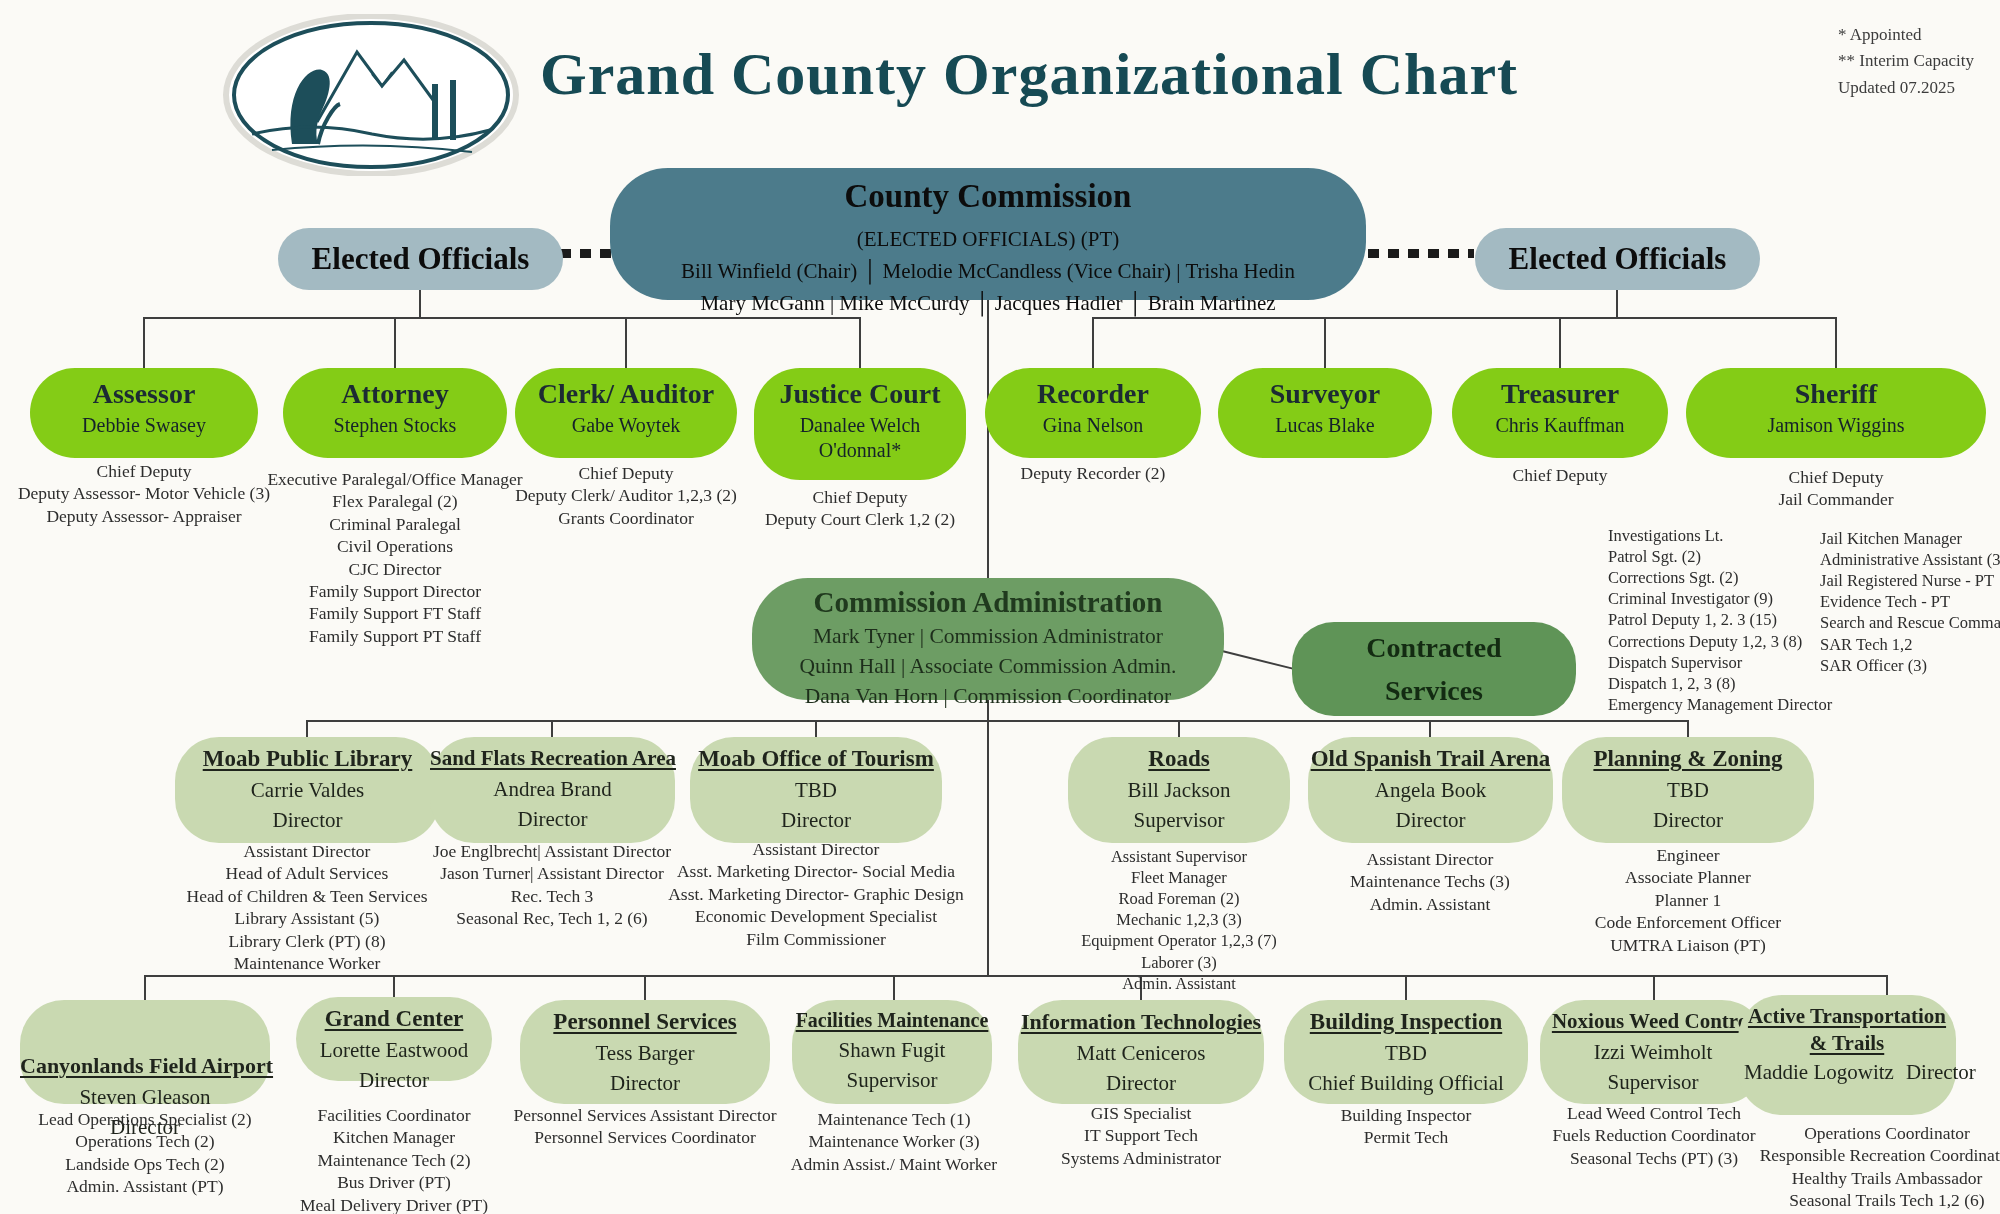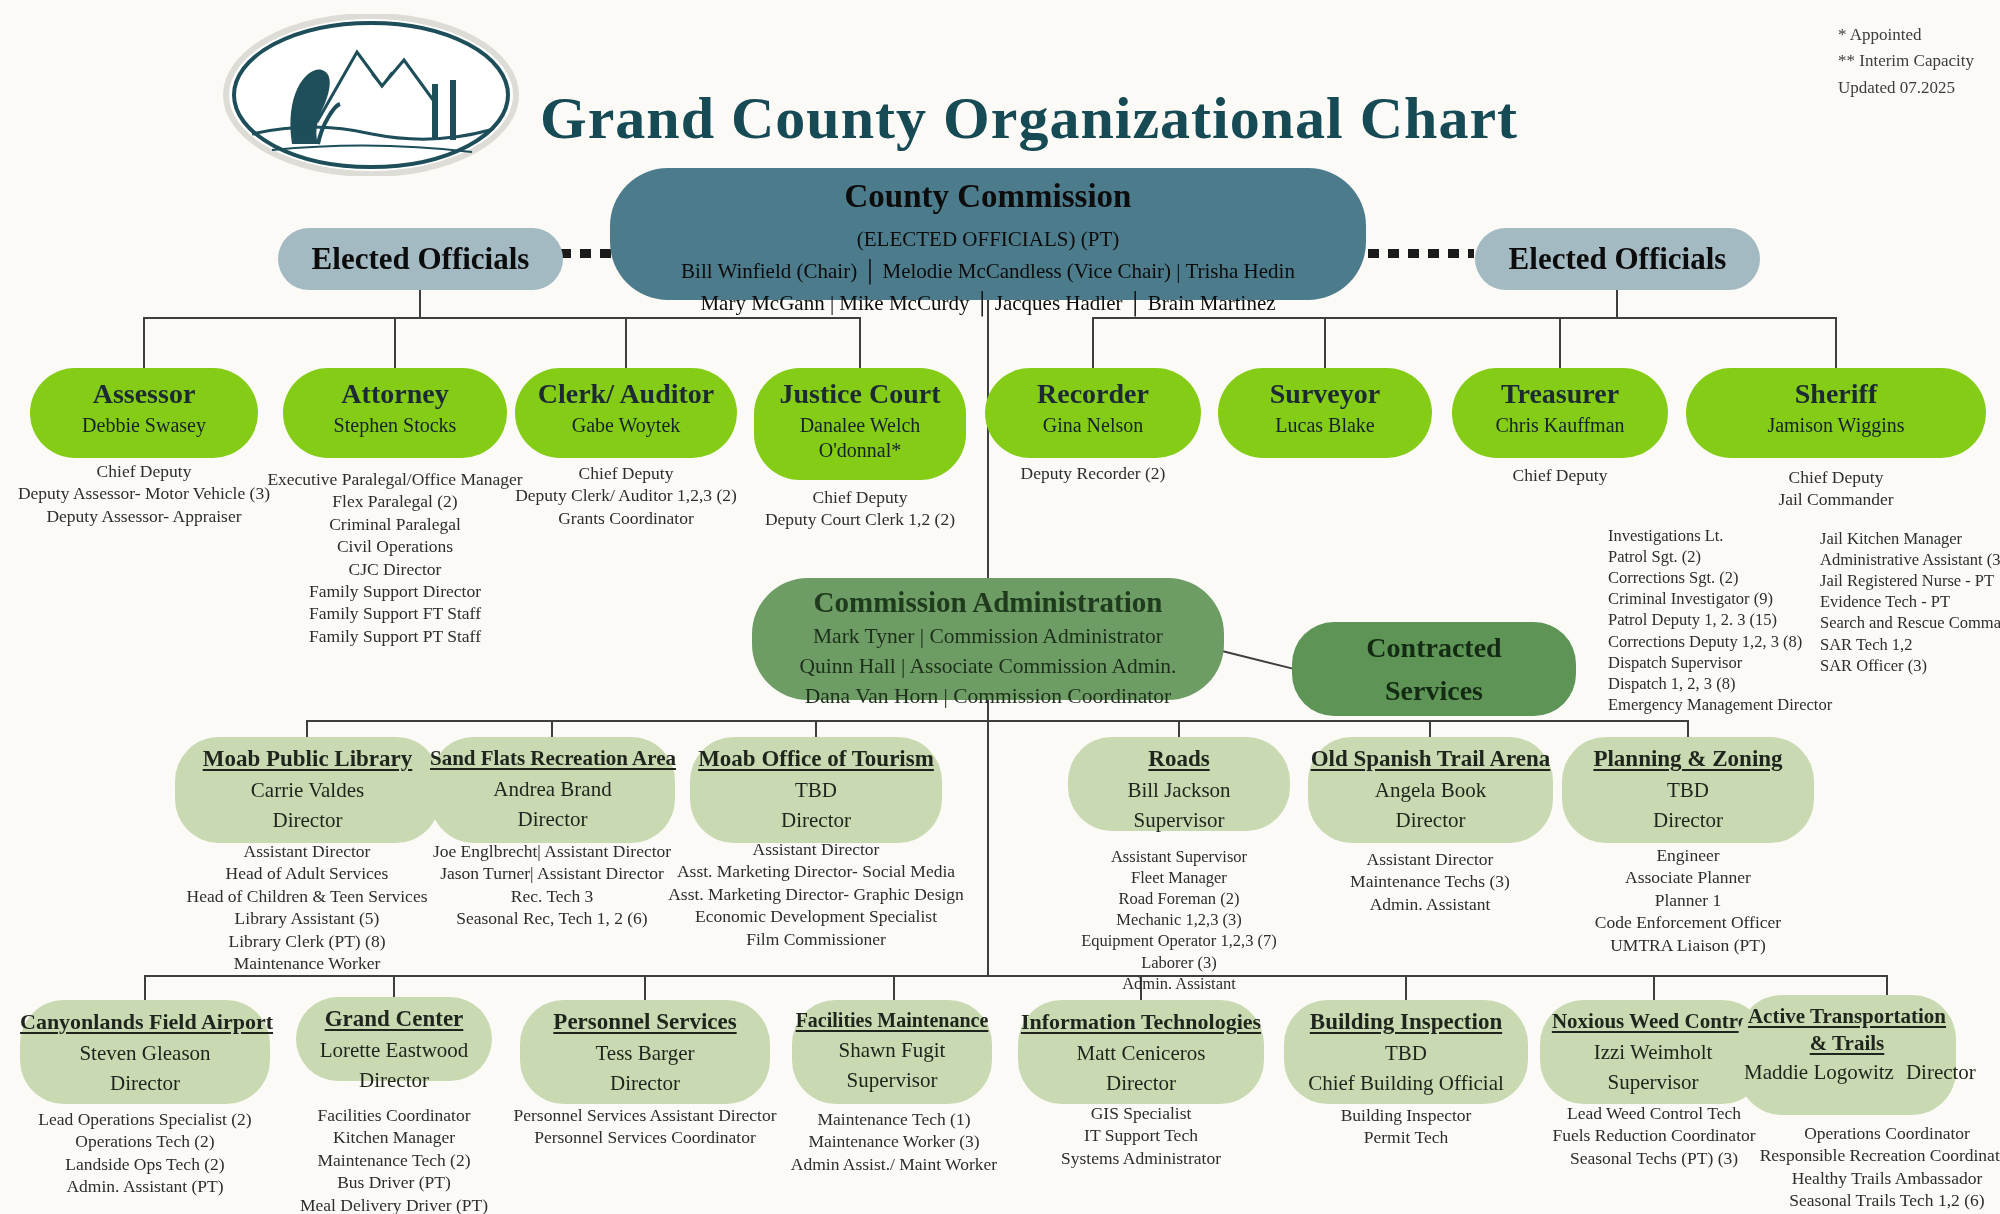--- a/index.html
+++ b/index.html
@@ -3,21 +3,21 @@
 <meta charset="utf-8">
 <style>
   html,body{margin:0;padding:0;background:#fbfaf6;}
   #canvas{position:relative;width:2000px;height:1214px;background:#fbfaf6;overflow:hidden;
           font-family:"Liberation Serif","DejaVu Serif",serif;color:#111;}
   .line{position:absolute;background:#3e3e3e;}
   .dotline{position:absolute;height:9px;
            background:repeating-linear-gradient(90deg,#1b1b1b 0 11px,transparent 11px 20px);}
   .diag{position:absolute;height:2px;background:#3e3e3e;transform-origin:left center;}
   .node{position:absolute;box-sizing:border-box;text-align:center;}
-  .page-title{position:absolute;font-size:60px;font-weight:bold;color:#164a54;letter-spacing:1px;white-space:nowrap;margin-top:44px;}
+  .page-title{position:absolute;font-size:60px;font-weight:bold;color:#164a54;letter-spacing:1px;white-space:nowrap;}
   .notes{position:absolute;font-size:17px;line-height:1.55;color:#3c3c3c;text-align:left;}
   .commission{background:#4c7b8b;border-radius:58px;color:#0c0c0c;}
   .commission .t{font-size:33px;font-weight:bold;padding-top:10px;}
   .commission .s{font-size:21px;margin-top:12px;}
   .commission .n{font-size:21px;margin-top:7px;white-space:nowrap;}
   .pill{background:#a3bac2;border-radius:34px;font-size:31px;font-weight:bold;color:#0c0c0c;
         display:flex;align-items:center;justify-content:center;}
   .tealdept{background:#84cc16;border-radius:46px;padding-top:10px;color:#15222a;}
   .tealdept .t{font-size:28px;font-weight:bold;color:#1c2b33;white-space:nowrap;}
   .tealdept .n{font-size:20px;margin-top:3px;line-height:1.25;}
@@ -245,21 +245,21 @@
     <div class="r">Director</div>
   </div>
   <div class="staff" style="left:646px;top:838px;width:340px;">
       <div>Assistant Director</div>
       <div>Asst. Marketing Director- Social Media</div>
       <div>Asst. Marketing Director- Graphic Design</div>
       <div>Economic Development Specialist</div>
       <div>Film Commissioner</div>
     </div>
 
-  <div class="node greendept" style="left:1068px;top:737px;width:222px;height:94px;">
+  <div class="node greendept" style="left:1068px;top:737px;width:222px;height:106px;">
     <div class="t">Roads</div>
     <div class="n">Bill Jackson</div>
     <div class="r">Supervisor</div>
   </div>
   <div class="staff" style="left:1029px;top:846px;width:300px;font-size:16.5px;">
       <div>Assistant Supervisor</div>
       <div>Fleet Manager</div>
       <div>Road Foreman (2)</div>
       <div>Mechanic 1,2,3 (3)</div>
       <div>Equipment Operator 1,2,3 (7)</div>
@@ -285,21 +285,21 @@
   </div>
   <div class="staff" style="left:1538px;top:844px;width:300px;">
       <div>Engineer</div>
       <div>Associate Planner</div>
       <div>Planner 1</div>
       <div>Code Enforcement Officer</div>
       <div>UMTRA Liaison (PT)</div>
     </div>
 
   <div class="node greendept" style="left:20px;top:1000px;width:250px;height:104px;">
-    <div class="t" style="font-size:22px;">Canyonlands Field Airport</div>
+    <div class="t" style="font-size:22px;margin-top:44px;">Canyonlands Field Airport</div>
     <div class="n">Steven Gleason</div>
     <div class="r">Director</div>
   </div>
   <div class="staff" style="left:0px;top:1108px;width:290px;">
       <div>Lead Operations Specialist (2)</div>
       <div>Operations Tech  (2)</div>
       <div>Landside Ops Tech (2)</div>
       <div>Admin. Assistant (PT)</div>
     </div>
 

